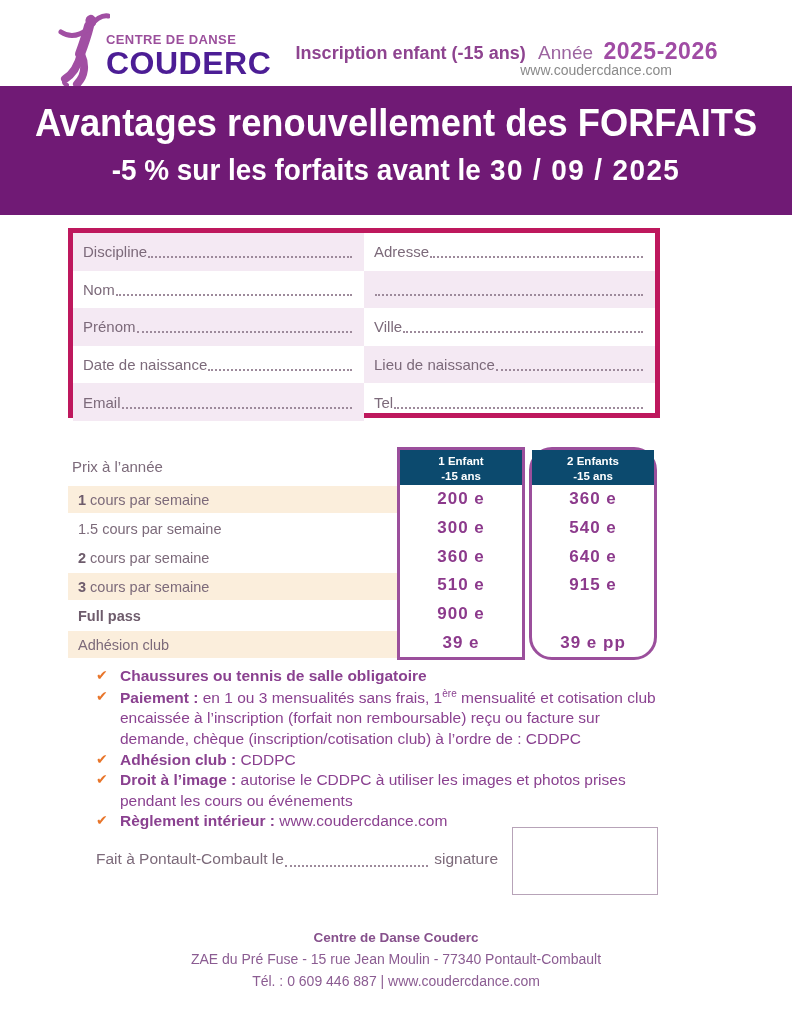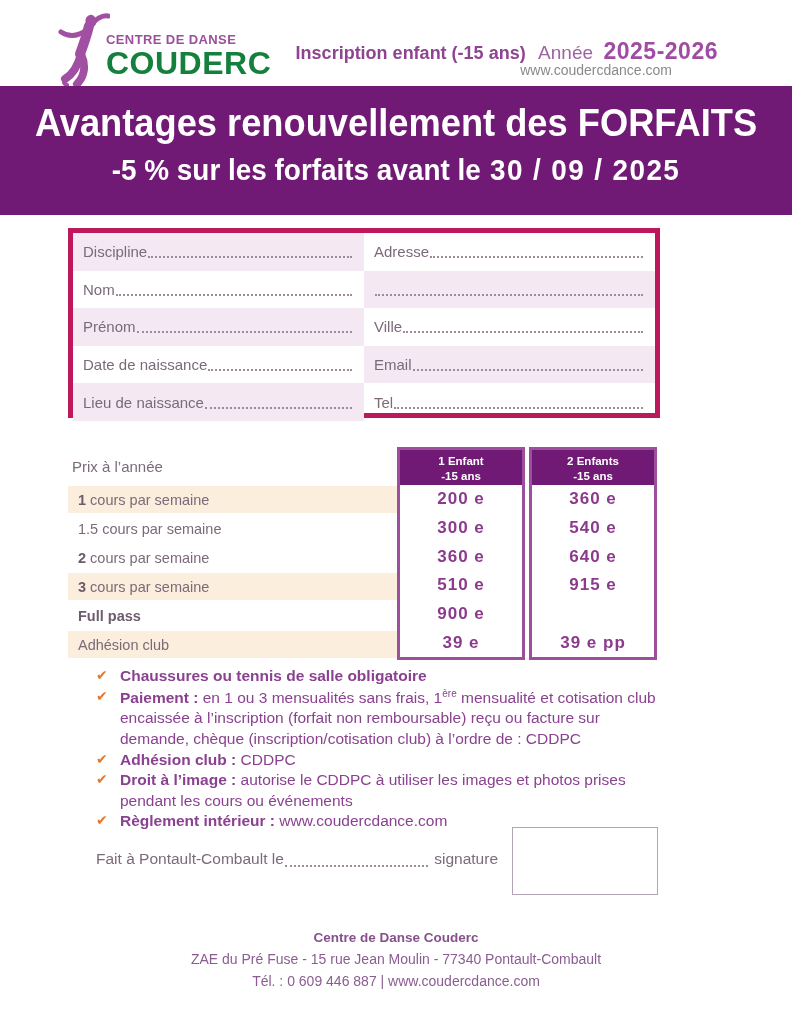--- a/index.html
+++ b/index.html
@@ -8,21 +8,21 @@
     position:relative; width:792px; height:1024px; margin:0 auto;
     background:#ffffff; overflow:hidden;
     font-family:"Liberation Sans", sans-serif;
   }
 
   
   .logo { position:absolute; left:58px; top:12px; width:190px; height:74px; }
   .logo svg { position:absolute; left:0; top:0; }
   .logo-text { position:absolute; left:48px; top:20px; white-space:nowrap; }
   .logo-line1 { font-size:13px; font-weight:bold; letter-spacing:.4px; color:#9b4f9c; }
-  .logo-line2 { font-size:32px; font-weight:800; letter-spacing:.5px; color:#15803d; line-height:.95; margin-top:1px; }
+  .logo-line2 { font-size:32px; font-weight:800; letter-spacing:.5px; color:#4c1d95; line-height:.95; margin-top:1px; }
 
   .header-title { position:absolute; top:38px; right:74px; white-space:nowrap; }
   .ht-bold { font-size:18px; font-weight:bold; color:#8e4490; }
   .ht-reg  { font-size:19px; color:#9c64a0; margin:0 6px 0 8px; }
   .ht-year { font-size:23px; font-weight:800; color:#a04ca4; letter-spacing:.5px; }
   .header-site { position:absolute; top:62px; right:120px; font-size:14px; color:#8a8a8a; }
 
   
   .banner { position:absolute; left:0; top:86px; width:792px; height:129px;
             background:#701a75; color:#ffffff; text-align:center; }
@@ -44,22 +44,22 @@
   .price-caption { position:absolute; left:4px; top:11px; font-size:15px; color:#7c6a7a; }
   .label-col { position:absolute; left:0; top:39px; width:329px; }
   .lrow { height:27px; margin-bottom:2px; display:flex; align-items:center;
           padding-left:10px; font-size:14.5px; color:#7c6a7a; white-space:pre; }
   .lrow.peach { background:#fbeedc; }
   .lrow b { color:#6e5c6c; }
   .pcol { position:absolute; top:0; width:128px; height:213px;
           border:3px solid #9b4f9c; background:#ffffff;
           display:flex; flex-direction:column; }
   .pcol-1 { left:329px; }
-  .pcol-2 { left:461px; }
-  .phead { height:35px; background:#701a75; color:#ffffff; text-align:center;
+  .pcol-2 { left:461px;border-radius:23px; }
+  .phead { height:35px; background:#0c4a6e; color:#ffffff; text-align:center;
            font-size:11.5px; font-weight:bold; line-height:1.3; padding-top:4px; }
   .prow { flex:1; display:flex; align-items:center; justify-content:center;
           font-size:17px; font-weight:bold; color:#8c3a8c; letter-spacing:1px; white-space:pre; }
 
   
   .checklist { position:absolute; left:96px; top:666px; width:565px;
                font-size:15.5px; line-height:1.33; color:#8a4190; list-style:none; }
   .checklist li { position:relative; padding-left:24px; }
   .check { position:absolute; left:0; top:0; color:#e8752a; font-size:14px; }
   .cl-bold { font-weight:bold; }
@@ -140,25 +140,25 @@
     </div>
     <div class="fcell">
       <span class="flabel">Ville</span>
         <span class="leader"></span>
     </div>
     <div class="fcell">
       <span class="flabel">Date de naissance</span>
         <span class="leader"></span>
     </div>
     <div class="fcell pink">
+      <span class="flabel">Lieu de naissance</span>
+        <span class="leader"></span>
+    </div>
+    <div class="fcell pink">
       <span class="flabel">Email</span>
-        <span class="leader"></span>
-    </div>
-    <div class="fcell pink">
-      <span class="flabel">Lieu de naissance</span>
         <span class="leader"></span>
     </div>
     <div class="fcell">
       <span class="flabel">Tel</span>
         <span class="leader"></span>
     </div>
   </div>
 
   <div class="price">
     <div class="price-caption">Prix à l’année</div>

